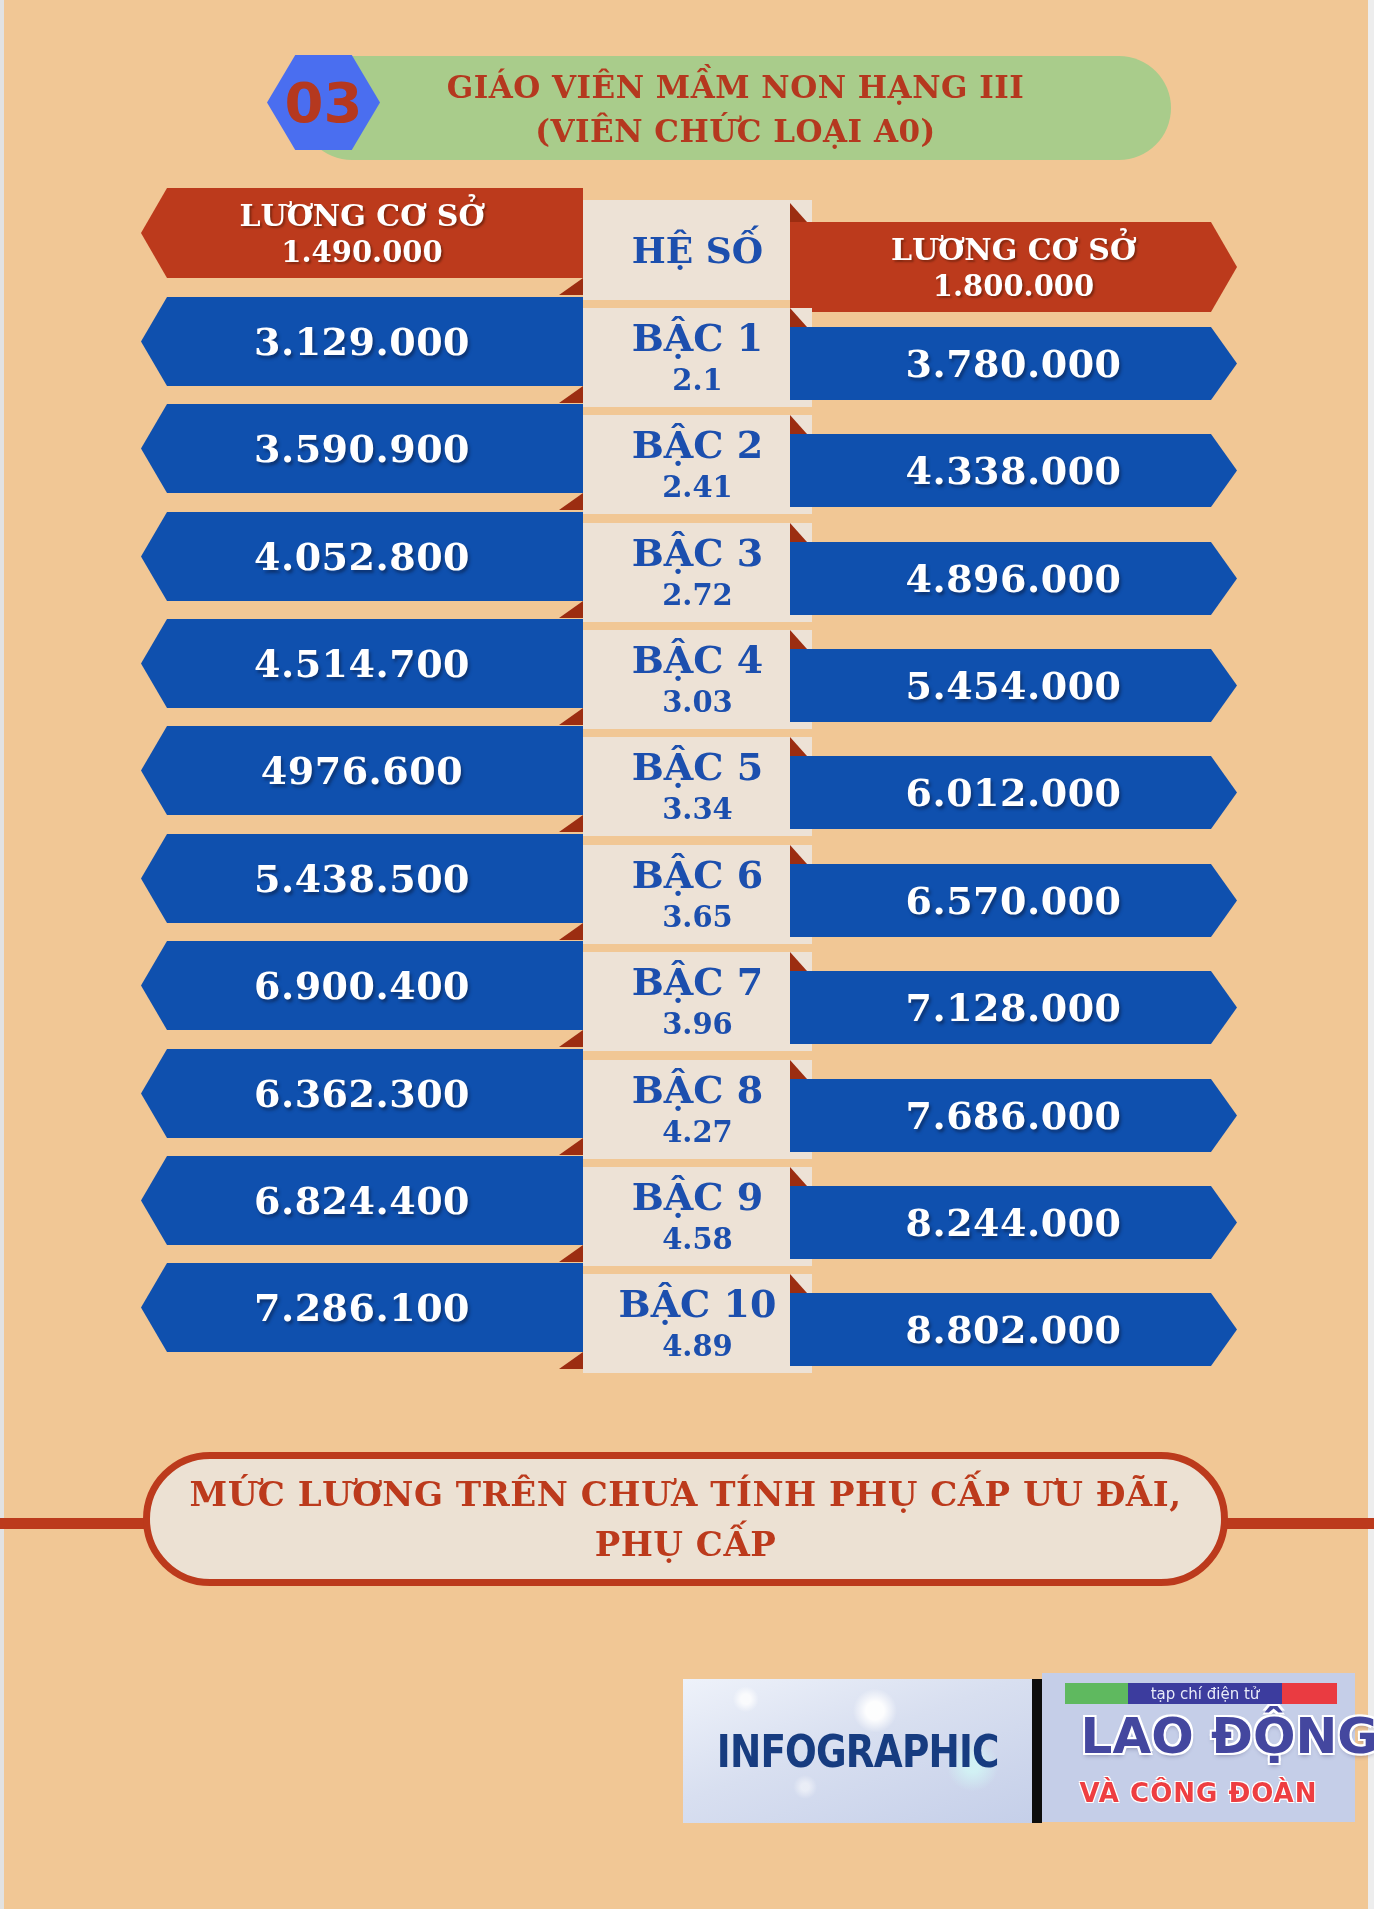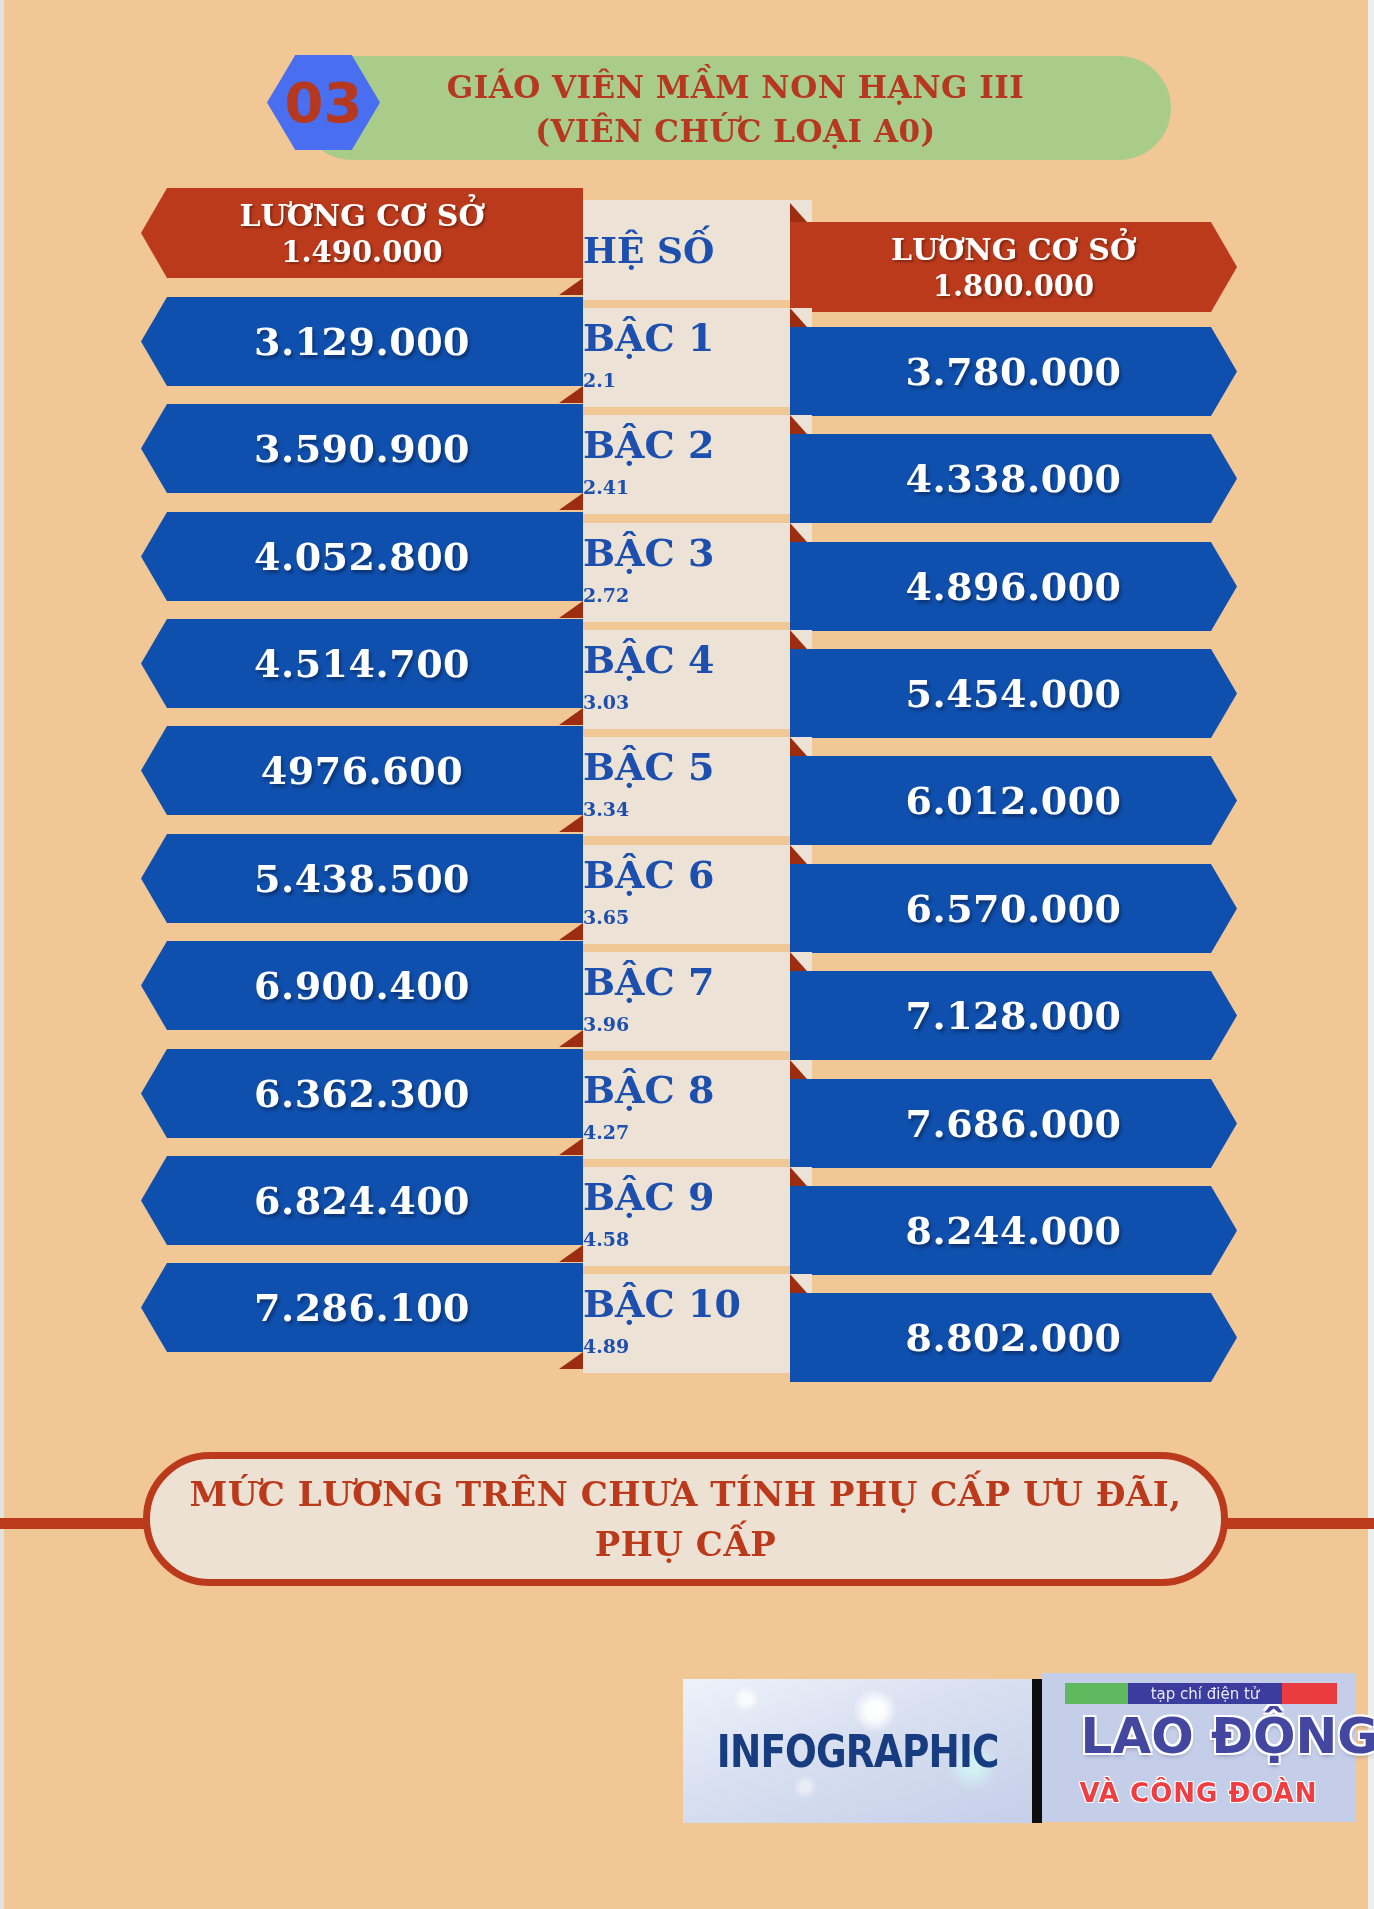--- a/index.html
+++ b/index.html
@@ -31,38 +31,38 @@
   }
   .hex span{color:#b5381f;font-weight:bold;font-size:56px;font-family:"DejaVu Sans","Liberation Sans",sans-serif;}
 
   
   .arrow-l{
     position:absolute;left:141px;width:442px;height:89px;
     clip-path:polygon(0 50%,26px 0,100% 0,100% 100%,26px 100%);
     display:flex;flex-direction:column;align-items:center;justify-content:center;
   }
   .arrow-r{
-    position:absolute;left:790px;width:447px;height:89px;
+    position:absolute;left:790px;width:447px;height:73px;
     clip-path:polygon(0 0,calc(100% - 26px) 0,100% 50%,calc(100% - 26px) 100%,0 100%);
     display:flex;flex-direction:column;align-items:center;justify-content:center;
   }
   .red{background:#bc3a1c;}
   .blue{background:#0f50ae;}
   .hdr-label{color:#fff;font-weight:bold;font-size:30px;line-height:38px;text-shadow:2px 2px 2px rgba(60,20,5,.45);}
   .hdr-value{color:#fff;font-weight:bold;font-size:29px;line-height:34px;text-shadow:2px 2px 2px rgba(60,20,5,.45);}
   .val{color:#fff;font-weight:bold;font-size:38px;text-shadow:2px 3px 3px rgba(10,25,60,.5);letter-spacing:.5px;}
 
   .midcell{
     position:absolute;left:583px;width:229px;background:#ede2d6;
-    display:flex;flex-direction:column;justify-content:center;
+    display:flex;flex-direction:column;align-items:center;justify-content:center;
   }
   .mid-hdr{top:200px;height:100px;}
   .mid-hdr span{color:#1c4fae;font-weight:bold;font-size:36px;}
   .lvl{color:#1c4fae;font-weight:bold;font-size:38px;line-height:44px;}
-  .coef{color:#1c4fae;font-weight:bold;font-size:19px;line-height:40px;}
+  .coef{color:#1c4fae;font-weight:bold;font-size:29px;line-height:40px;}
 
   .fold{position:absolute;background:#9c2d11;}
   .fold-a{left:559px;width:24px;height:17px;clip-path:polygon(100% 0,100% 100%,0 100%);}
   .fold-b{left:790px;width:17px;height:19px;clip-path:polygon(0 0,0 100%,100% 100%);}
 
   .thead{position:absolute;left:0;top:0;width:100%;height:0;}
   .thead .arrow-l{top:188px;height:90px;}
   .thead .fold-a{top:278px;}
   .thead .fold-b{top:203px;}
   .thead .arrow-r{top:222px;height:90px;}

